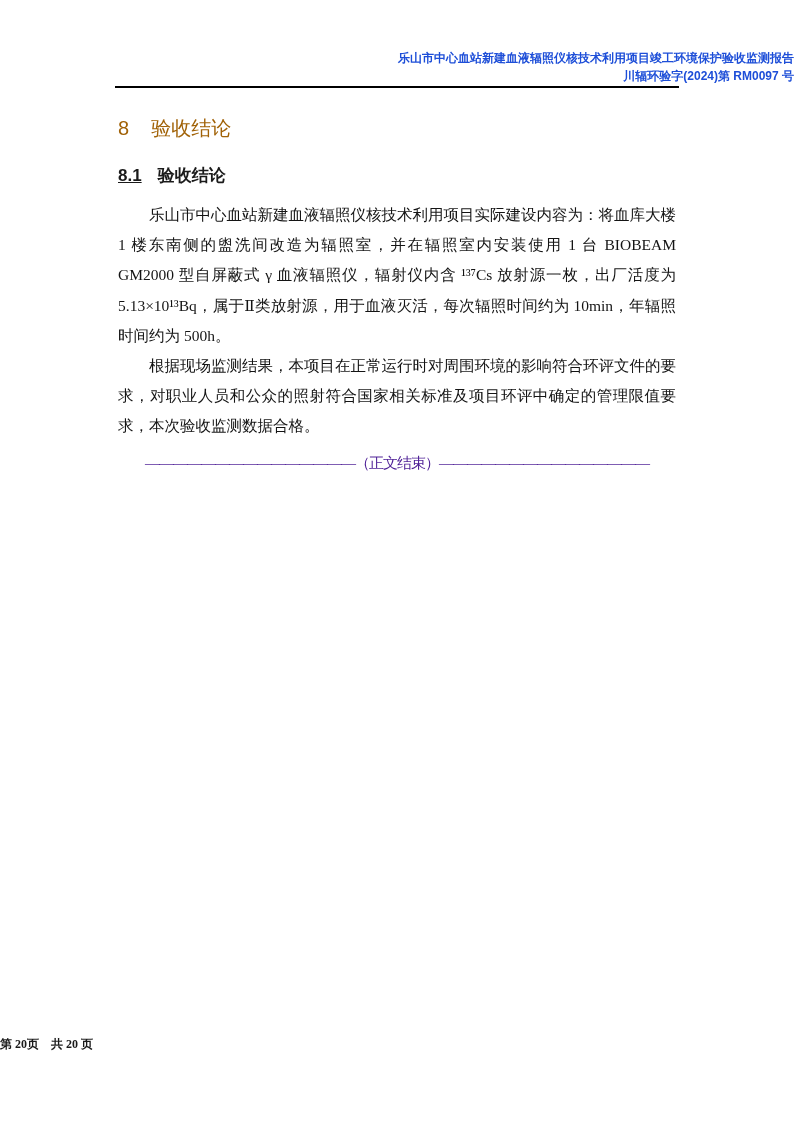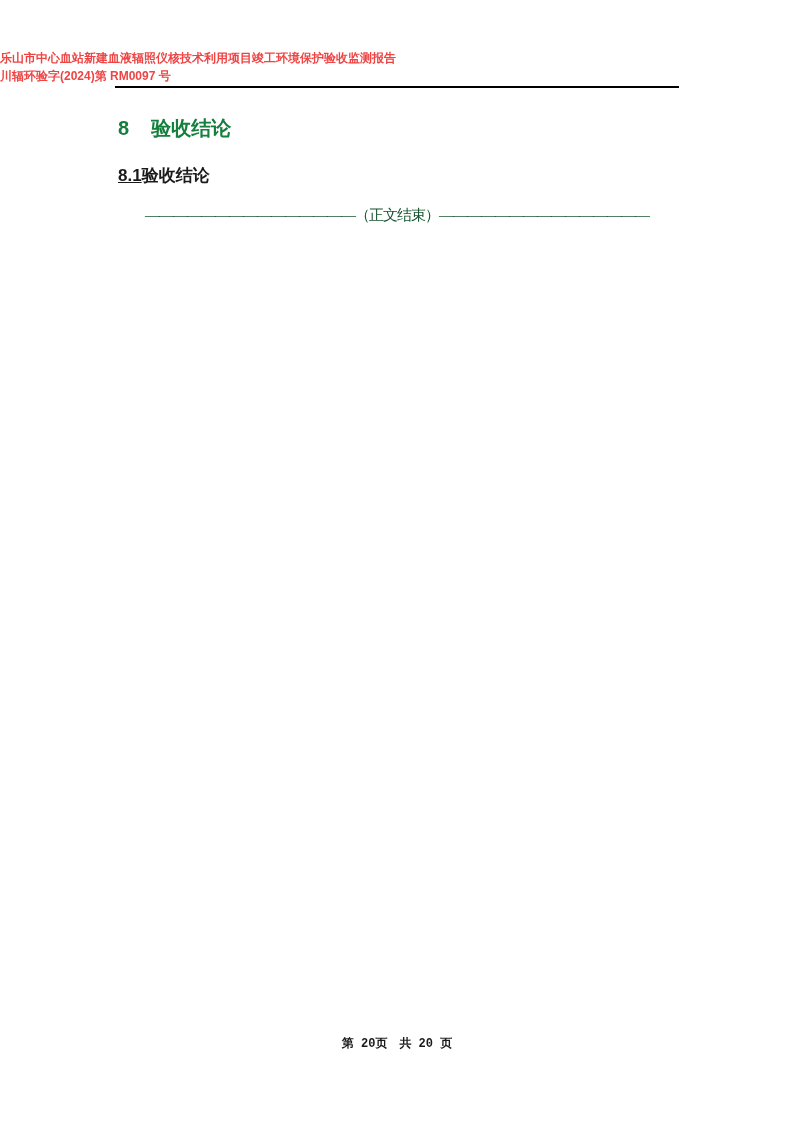--- a/index.html
+++ b/index.html
@@ -7,72 +7,72 @@
     position:relative;
     width:794px;height:1123px;
     background:#ffffff;
     color:#111;
     font-family:"Liberation Serif","DejaVu Serif",serif;
     overflow:hidden;
   }
   
   .page-header{
     position:absolute;top:49px;left:0;width:100%;
-    text-align:left;
+    text-align:right;
     font-family:"Liberation Sans","DejaVu Sans",sans-serif;
     font-weight:bold;
     font-size:12px;line-height:18px;
-    color:#ef4444;
+    color:#1d4ed8;
   }
   .header-rule{
     position:absolute;top:86px;left:115px;right:115px;
     border:0;border-top:2px solid #000;height:0;margin:0;
   }
   
   .content{
     position:absolute;left:118px;top:0;width:558px;
   }
   .section-heading{
     margin:116px 0 0 0;
     font-family:"Liberation Sans","DejaVu Sans",sans-serif;
-    font-weight:bold;
+    font-weight:normal;
     font-size:20px;line-height:24px;
-    color:#15803d;
+    color:#a16207;
   }
   .section-heading .num{display:inline-block;margin-right:22px;}
   .subsection-heading{
     margin:25px 0 0 0;
     font-family:"Liberation Sans","DejaVu Sans",sans-serif;
     font-weight:bold;
     font-size:17px;line-height:22px;
     color:#1a1a1a;
   }
-  .subsection-heading .num{display:inline-block;text-decoration:underline;}
+  .subsection-heading .num{display:inline-block;margin-right:16px;text-decoration:underline;}
   .paragraphs{
     margin-top:13px;
     font-size:15.5px;
     line-height:30.2px;
     text-align:justify;
     color:#141414;
   }
   .paragraphs p{margin:0;text-indent:2em;}
   .end-marker{
     margin-top:6px;
     text-align:center;
     font-size:15px;
     line-height:30px;
     white-space:nowrap;
     letter-spacing:-1px;
-    color:#14532d;
+    color:#4c1d95;
   }
   
   .page-footer{
     position:absolute;top:1036px;left:0;width:100%;
-    text-align:center;
-    font-family:Liberation Mono, monospace;
+    text-align:left;
+    font-family:Liberation Serif, serif;
     font-weight:bold;
     font-size:12px;line-height:16px;
     color:#1a1a1a;
   }
 </style>
 </head>
 <body>
 
 <div class="page">
 
@@ -86,20 +86,22 @@
 
     <div class="section-heading">
       <span class="num">8</span><span>验收结论</span>
     </div>
 
     <div class="subsection-heading">
       <span class="num">8.1</span><span>验收结论</span>
     </div>
 
     <div class="paragraphs">
+      <p>乐山市中心血站新建血液辐照仪核技术利用项目实际建设内容为：将血库大楼 1 楼东南侧的盥洗间改造为辐照室，并在辐照室内安装使用 1 台 BIOBEAM GM2000 型自屏蔽式 γ 血液辐照仪，辐射仪内含 ¹³⁷Cs 放射源一枚，出厂活度为 5.13×10¹³Bq，属于Ⅱ类放射源，用于血液灭活，每次辐照时间约为 10min，年辐照时间约为 500h。</p>
+      <p>根据现场监测结果，本项目在正常运行时对周围环境的影响符合环评文件的要求，对职业人员和公众的照射符合国家相关标准及项目环评中确定的管理限值要求，本次验收监测数据合格。</p>
     </div>
 
     <div class="end-marker">———————————————（正文结束）———————————————</div>
 
   </div>
 
   <div class="page-footer">
     <span>第 20页　共 20 页</span>
   </div>
 

